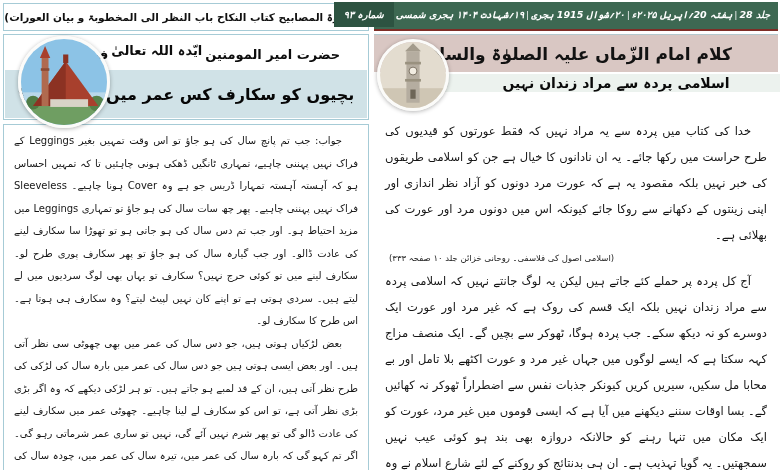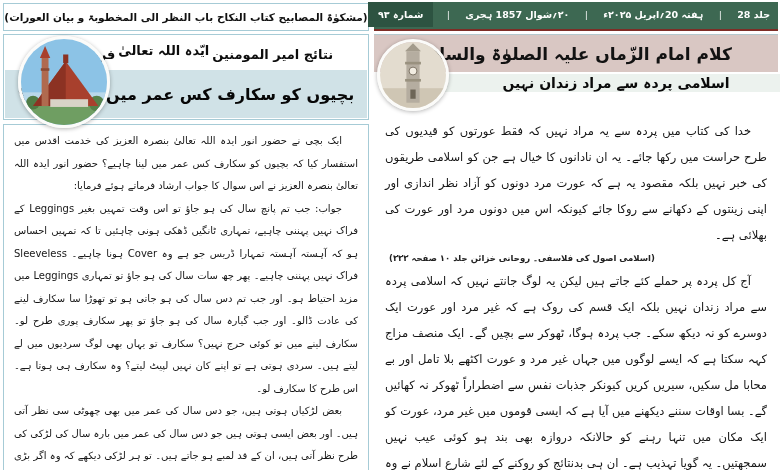--- a/index.html
+++ b/index.html
@@ -7,21 +7,21 @@
   body{background:#ffffff;font-family:"DejaVu Sans",sans-serif;color:#161616;}
   .page{position:relative;width:780px;height:470px;overflow:hidden;background:#fff;direction:rtl;}
 
   
   .ref-box{position:absolute;left:3px;top:3px;width:366px;height:28px;border:1px solid #a6cbd6;
            background:#fff;display:flex;align-items:center;justify-content:center;
            font-size:10.5px;font-weight:bold;color:#101010;white-space:nowrap;overflow:hidden;}
   .date-bar{position:absolute;left:374px;top:2px;width:404px;height:29px;background:#3d6852;
             border-bottom:2px solid #7e2d26;color:#fff;display:flex;align-items:center;
             justify-content:space-between;padding:0 6px 2px 0;font-size:9.5px;font-weight:bold;white-space:nowrap;}
-  .date-bar .seg{padding:0 2px;}
+  .date-bar .seg{padding:0 2px;font-style:italic;}
   .date-bar .sep{opacity:.9;font-weight:normal;}
   .date-bar .issue{background:#2d5341;align-self:stretch;display:flex;align-items:center;
                    padding:0 10px;margin-left:-6px;}
 
   
   .lh-box{position:absolute;left:3px;top:34px;width:366px;height:86px;border:1px solid #a6cbd6;background:#fff;}
   .lh-title{height:34px;display:flex;align-items:center;justify-content:center;gap:3px;
             font-weight:bold;font-size:13px;color:#0d0d0d;padding-top:4px;}
   .lh-sup{font-size:13px;position:relative;top:-4px;}
   .lh-sub{position:absolute;left:1px;right:1px;bottom:1px;height:48px;background:#d0e2e7;
@@ -41,45 +41,46 @@
   .mosque{left:18px;top:36px;width:92px;height:92px;}
   .tower{left:377px;top:39px;width:72px;height:72px;}
 
   
   .lbody{position:absolute;left:3px;top:124px;width:366px;height:354px;border:1px solid #a6cbd6;
          background:#fff;padding:5px 10px;overflow:hidden;font-size:10px;line-height:22.5px;
          text-align:justify;}
   .rbody{position:absolute;left:374px;top:110px;width:404px;height:368px;background:#fff;
          padding:8px 11px 0;overflow:hidden;font-size:11.5px;line-height:26px;text-align:justify;}
   .lbody p,.rbody p{text-indent:16px;}
-  .cite{font-size:8.5px;line-height:20px;text-align:left;color:#222;padding-left:4px;font-weight:bold;}
+  .cite{font-size:8.5px;line-height:20px;text-align:left;color:#222;padding-left:4px;}
   .cite p{text-indent:0;}
 </style>
 </head>
 <body>
 
 <div class="page">
 
   <div class="ref-box">
     <span>(مشکوٰۃ المصابیح کتاب النکاح باب النظر الی المخطوبۃ و بیان العورات)</span>
   </div>
 
   <div class="date-bar">
     <span class="seg">جلد 28</span>
     <span class="sep">|</span>
     <span class="seg">ہفتہ 20؍اپریل ۲۰۲۵ء</span>
     <span class="sep">|</span>
-    <span class="seg">۲۰؍شوال 1857 ہجری</span>
+    <span class="seg">۲۰؍شوال 1915 ہجری</span>
     <span class="sep">|</span>
+    <span class="seg">۱۹؍شہادت ۱۴۰۴ ہجری شمسی</span>
     <span class="seg issue">شمارہ ۹۳</span>
   </div>
 
   <div class="lh-box">
     <div class="lh-title">
-      <span>نتائج امیر المومنین</span>
+      <span>حضرت امیر المومنین</span>
       <span class="lh-sup">ایّدہ اللہ تعالیٰ</span>
       <span>فرماتے ہیں:</span>
     </div>
     <div class="lh-sub">بچیوں کو سکارف کس عمر میں لینا چاہیے؟</div>
   </div>
 
   <div class="photo mosque">
     <svg viewBox="0 0 100 100" aria-hidden="true">
       <rect x="0" y="0" width="100" height="100" fill="#8cc3e6"></rect>
       <rect x="0" y="62" width="100" height="10" fill="#b9d8ea"></rect>
@@ -106,21 +107,20 @@
       <rect x="40" y="14" width="20" height="78" fill="#b5ada0"></rect>
       <rect x="38" y="30" width="24" height="4" fill="#99917f"></rect>
       <rect x="38" y="56" width="24" height="4" fill="#99917f"></rect>
       <polygon points="50,2 62,14 38,14" fill="#a39b8c"></polygon>
       <circle cx="50" cy="44" r="6" fill="#f1ece1" stroke="#7d7466" stroke-width="1.5"></circle>
       <rect x="46" y="72" width="8" height="14" fill="#6e6657"></rect>
     </svg>
   </div>
 
   <div class="lbody">
-    <p>ایک بچی نے حضور انور ایدہ اللہ تعالیٰ بنصرہ العزیز کی خدمت اقدس میں استفسار کیا کہ بچیوں کو سکارف کس عمر میں لینا چاہیے؟ حضور انور ایدہ اللہ تعالیٰ بنصرہ العزیز نے اس سوال کا جواب ارشاد فرماتے ہوئے فرمایا:</p>
     <p>جواب: جب تم پانچ سال کی ہو جاؤ تو اس وقت تمہیں بغیر Leggings کے فراک نہیں پہننی چاہیے، تمہاری ٹانگیں ڈھکی ہونی چاہئیں تا کہ تمہیں احساس ہو کہ آہستہ آہستہ تمہارا ڈریس جو ہے وہ Cover ہونا چاہیے۔ Sleeveless فراک نہیں پہننی چاہیے۔ پھر چھ سات سال کی ہو جاؤ تو تمہاری Leggings میں مزید احتیاط ہو۔ اور جب تم دس سال کی ہو جاتی ہو تو تھوڑا سا سکارف لینے کی عادت ڈالو۔ اور جب گیارہ سال کی ہو جاؤ تو پھر سکارف پوری طرح لو۔ سکارف لینے میں تو کوئی حرج نہیں؟ سکارف تو یہاں بھی لوگ سردیوں میں لے لیتے ہیں۔ سردی ہوتی ہے تو اپنے کان نہیں لپیٹ لیتے؟ وہ سکارف ہی ہوتا ہے۔ اس طرح کا سکارف لو۔</p>
     <p>بعض لڑکیاں ہوتی ہیں، جو دس سال کی عمر میں بھی چھوٹی سی نظر آتی ہیں۔ اور بعض ایسی ہوتی ہیں جو دس سال کی عمر میں بارہ سال کی لڑکی کی طرح نظر آتی ہیں، ان کے قد لمبے ہو جاتے ہیں۔ تو ہر لڑکی دیکھے کہ وہ اگر بڑی بڑی نظر آتی ہے، تو اس کو سکارف لے لینا چاہیے۔ چھوٹی عمر میں سکارف لینے کی عادت ڈالو گی تو پھر شرم نہیں آئے گی، نہیں تو ساری عمر شرماتی رہو گی۔ اگر تم کہو گی کہ بارہ سال کی عمر میں، تیرہ سال کی عمر میں، چودہ سال کی عمر میں جا کر سکارف لوں گی، تو پھر سوچتی رہو گی اور پھر تمہیں شرم آ جائے گی۔ پھر تم کہو گی اوہو! کہیں لڑکیاں میرا مذاق نہ اڑائیں۔ میں نے سکارف لیا تو وہ مجھ پہ ہنسیں گی۔ اس لیے کبھی کبھی سکارف لینے کی عادت ڈالو۔ سات، آٹھ، نو سال کی عمر میں سکارف لینا شروع کر دو، اور لڑکیوں کے سامنے بھی لے لو تا کہ تمہاری شرم ختم ہو جائے۔ اور جب تم بڑی نظر آؤ تو تم پوری طرح سکارف لو۔ ٹھیک ہے، سمجھ آئی؟ تمہارے لیے اتنا کافی ہے اور بڑی لڑکیوں کے لیے اتنا کافی ہے کہ اصل چیز پردہ کا مقصد یہ ہے کہ حیا ہونی چاہیے۔ اور یہ جو یورپین ہیں یا ویسٹرن Influence کے اندر آتے ہیں، پرانے زمانہ میں ان کے لباس بھی یہاں تک ہوتے تھے (اس موقع پر حضور انور نے اپنے ہاتھوں کی کلائیوں کی طرف اشارہ کر کے فرمایا۔ مرتب)، لمبی میکسی فراکس ہوتی تھیں۔ اب تو یہ ننگے پھرتے ہیں ناں؟</p>
   </div>
 
   <div class="rbody">
     <p>خدا کی کتاب میں پردہ سے یہ مراد نہیں کہ فقط عورتوں کو قیدیوں کی طرح حراست میں رکھا جائے۔ یہ ان نادانوں کا خیال ہے جن کو اسلامی طریقوں کی خبر نہیں بلکہ مقصود یہ ہے کہ عورت مرد دونوں کو آزاد نظر اندازی اور اپنی زینتوں کے دکھانے سے روکا جائے کیونکہ اس میں دونوں مرد اور عورت کی بھلائی ہے۔</p>
     <div class="cite">
       <p>(اسلامی اصول کی فلاسفی۔ روحانی خزائن جلد ۱۰ صفحہ ۳۳۳)</p>
     </div>
     <p>آج کل پردہ پر حملے کئے جاتے ہیں لیکن یہ لوگ جانتے نہیں کہ اسلامی پردہ سے مراد زندان نہیں بلکہ ایک قسم کی روک ہے کہ غیر مرد اور عورت ایک دوسرے کو نہ دیکھ سکے۔ جب پردہ ہوگا، ٹھوکر سے بچیں گے۔ ایک منصف مزاج کہہ سکتا ہے کہ ایسے لوگوں میں جہاں غیر مرد و عورت اکٹھے بلا تامل اور بے محابا مل سکیں، سیریں کریں کیونکر جذبات نفس سے اضطراراً ٹھوکر نہ کھائیں گے۔ بسا اوقات سننے دیکھنے میں آیا ہے کہ ایسی قوموں میں غیر مرد، عورت کو ایک مکان میں تنہا رہنے کو حالانکہ دروازہ بھی بند ہو کوئی عیب نہیں سمجھتیں۔ یہ گویا تہذیب ہے۔ ان ہی بدنتائج کو روکنے کے لئے شارع اسلام نے وہ باتیں کرنے کی اجازت نہ دی جو کسی کی ٹھوکر کا باعث ہوں۔ ایسے موقع میں یہ کہہ دیا کہ جہاں اس طرح دو غیر محرم مرد و عورت جمع ہوں تیسرا ان میں شیطان ہوتا ہے۔ ان ناپاک نتائج پر غور کرو جو یورپ اس خلیع الرسن تعلیم سے</p>

